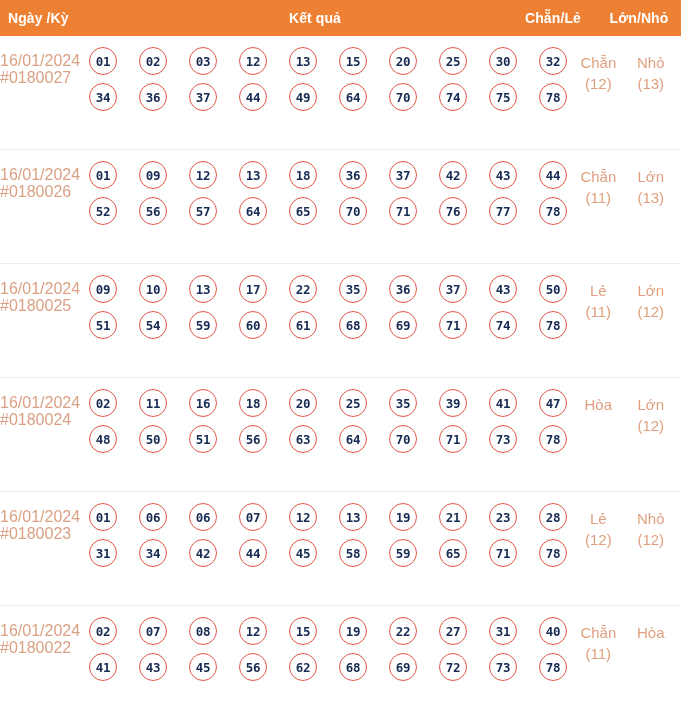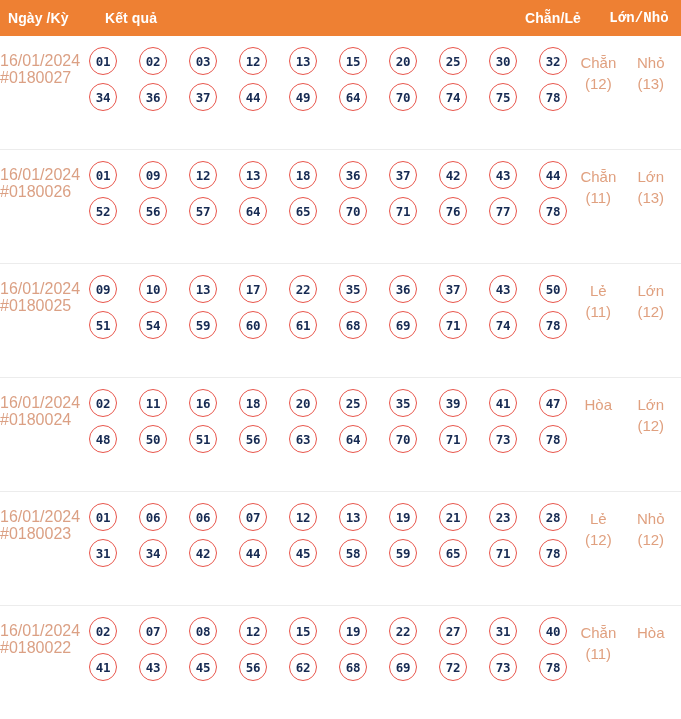--- a/index.html
+++ b/index.html
@@ -22,23 +22,23 @@
     height: 36px;
     background: #ee8033;
     display: flex;
     align-items: center;
     color: #ffffff;
     font-weight: bold;
     font-size: 14px;
     letter-spacing: .1px;
   }
   .th-date   { width: 94px; padding-left: 8px; }
-  .th-result { flex: 1 1 auto; padding-left: 11px; }
+  .th-result { flex: 1 1 auto; padding-left: 11px; text-align: center; }
   .th-parity { width: 76px; text-align: left; }
-  .th-size   { width: 80px; text-align: center; padding-right: 4px; font-family: Liberation Mono, monospace; }
+  .th-size   { width: 80px; text-align: center; padding-right: 4px; }
 
   
   .row {
     display: flex;
     align-items: flex-start;
     border-bottom: 1px solid #ececec;
     min-height: 114px;
     padding-top: 10px;
   }
   .row:last-child { border-bottom: none; }

